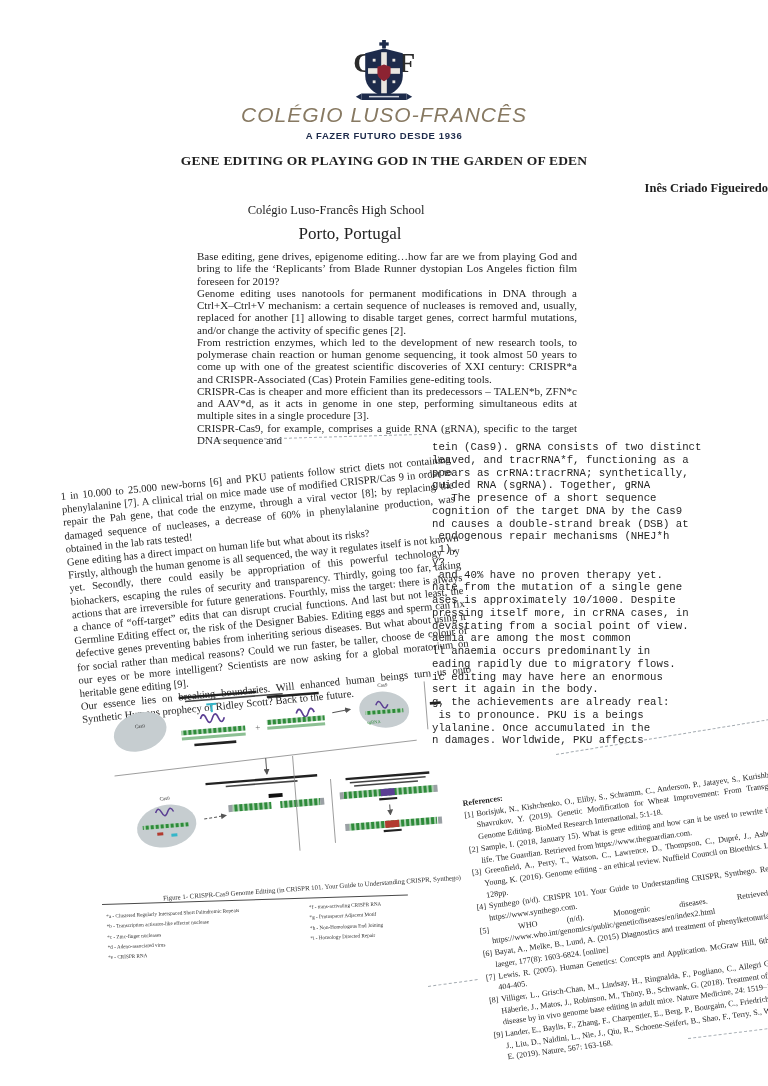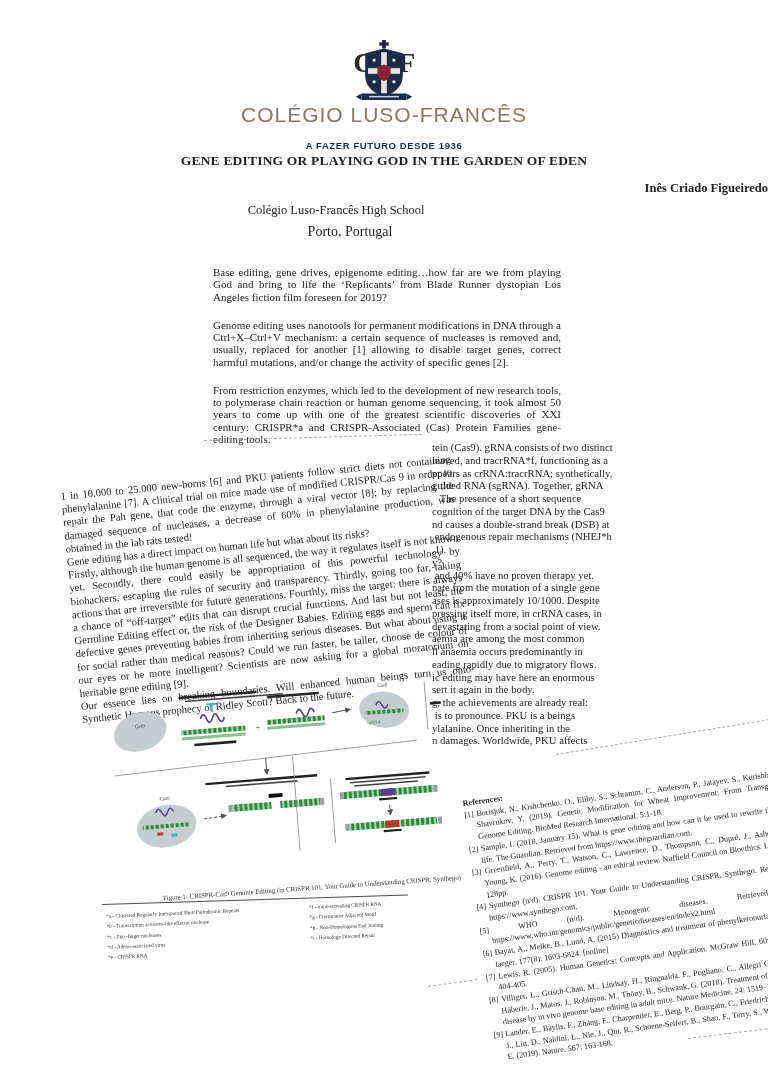--- a/index.html
+++ b/index.html
@@ -4,32 +4,32 @@
 <style>
   html,body{margin:0;padding:0;}
   body{
     width:768px;height:1086px;position:relative;overflow:hidden;background:#ffffff;
     font-family:"Liberation Serif", serif;color:#1f1f1f;
   }
   .abs{position:absolute;}
   
   .logo-wrap{top:40px;left:0;width:768px;text-align:center;}
   .crest{display:block;margin:0 auto;}
-  .logo-name{font-family:"Liberation Sans",sans-serif;font-size:21px;letter-spacing:1px;color:var(--name-taupe);margin-top:1px;}
-  .logo-tagline{font-family:"Liberation Sans",sans-serif;font-size:9.5px;font-weight:bold;letter-spacing:.6px;color:var(--navy);margin-top:13px;}
+  .logo-name{font-family:"Liberation Sans",sans-serif;font-size:21px;letter-spacing:1px;color:var(--name-taupe);margin-top:1px;font-style:italic;}
+  .logo-tagline{font-family:"Liberation Sans",sans-serif;font-size:9.5px;font-weight:bold;letter-spacing:.6px;color:var(--navy);margin-top:3px;}
   
   .doc-title{top:153px;left:0;width:768px;text-align:center;font-size:13.5px;font-weight:bold;letter-spacing:.2px;}
   .doc-author{top:181px;left:0;width:768px;text-align:right;font-size:12.5px;font-weight:bold;}
   .doc-affil{top:203px;left:0;width:672px;text-align:center;font-size:12.5px;}
-  .doc-loc{top:224px;left:0;width:700px;text-align:center;font-size:14px;}
+  .doc-loc{top:224px;left:0;width:700px;text-align:center;font-size:17px;}
   
   .main-text{top:250px;left:197px;width:380px;font-size:11px;line-height:12.25px;text-align:justify;}
-  .main-text .para{margin:16px;}
-  
-  .frag-col{top:441px;left:432px;width:148px;font-size:10.7px;line-height:12.75px;}
+  .main-text .para{margin:0;}
+  
+  .frag-col{top:441px;left:432px;width:148px;font-size:10.7px;line-height:12.75px;font-family:Liberation Mono, monospace;}
   .frag-col .fline{white-space:pre;overflow:visible;}
   
   .overlay-text{top:490px;left:60px;width:392px;font-size:10.6px;line-height:13.2px;text-align:justify;
     transform:rotate(-5.5deg);transform-origin:0 0;color:#242424;}
   .overlay-text .para{margin:0;}
   
   .figure-box{top:688px;left:88px;width:360px;height:200px;transform:rotate(-4.5deg);transform-origin:50% 50%;}
   .fig-caption{top:884px;left:162px;width:300px;text-align:center;font-size:6.8px;line-height:8.5px;color:#333;
     transform:rotate(-4deg);transform-origin:50% 50%;}
   .foot-rule{top:904px;left:102px;width:306px;border-top:1.2px solid #4a4a4a;transform:rotate(-1.8deg);transform-origin:0 0;}
@@ -85,20 +85,22 @@
 <div class="abs doc-title">GENE EDITING OR PLAYING GOD IN THE GARDEN OF EDEN</div>
 <div class="abs doc-author">Inês Criado Figueiredo</div>
 <div class="abs doc-affil">Colégio Luso-Francês High School</div>
 <div class="abs doc-loc">Porto, Portugal</div>
 
 <div class="abs main-text">
 
 <div class="para">Base editing, gene drives, epigenome editing…how far are we from playing God and bring to life the ‘Replicants’ from Blade Runner dystopian Los Angeles fiction film foreseen for 2019?</div>
     <div class="para">Genome editing uses nanotools for permanent modifications in DNA through a Ctrl+X–Ctrl+V mechanism: a certain sequence of nucleases is removed and, usually, replaced for another [1] allowing to disable target genes, correct harmful mutations, and/or change the activity of specific genes [2].</div>
     <div class="para">From restriction enzymes, which led to the development of new research tools, to polymerase chain reaction or human genome sequencing, it took almost 50 years to come up with one of the greatest scientific discoveries of XXI century: CRISPR*a and CRISPR-Associated (Cas) Protein Families gene-editing tools.</div>
+    <div class="para">CRISPR-Cas is cheaper and more efficient than its predecessors – TALEN*b, ZFN*c and AAV*d, as it acts in genome in one step, performing simultaneous edits at multiple sites in a single procedure [3].</div>
+    <div class="para">CRISPR-Cas9, for example, comprises a guide RNA (gRNA), specific to the target DNA sequence and</div>
   </div>
 
 <div class="abs frag-col">
 
 <div class="fline">tein (Cas9). gRNA consists of two distinct</div>
     <div class="fline">leaved, and tracrRNA*f, functioning as a</div>
     <div class="fline">ppears as crRNA:tracrRNA; synthetically,</div>
     <div class="fline">guided RNA (sgRNA). Together, gRNA</div>
     <div class="fline">   The presence of a short sequence</div>
     <div class="fline">cognition of the target DNA by the Cas9</div>
@@ -111,21 +113,21 @@
     <div class="fline">ases is approximately 10/1000. Despite</div>
     <div class="fline">pressing itself more, in crRNA cases, in</div>
     <div class="fline">devastating from a social point of view.</div>
     <div class="fline">aemia are among the most common</div>
     <div class="fline">ll anaemia occurs predominantly in</div>
     <div class="fline">eading rapidly due to migratory flows.</div>
     <div class="fline">ic editing may have here an enormous</div>
     <div class="fline">sert it again in the body.</div>
     <div class="fline">g, the achievements are already real:</div>
     <div class="fline"> is to pronounce. PKU is a beings</div>
-    <div class="fline">ylalanine. Once inheriting in the</div>
+    <div class="fline">ylalanine. Once accumulated in the</div>
     <div class="fline">n damages. Worldwide, PKU affects</div>
   </div>
 
 <div class="abs overlay-text">
 
 <div class="para">1 in 10.000 to 25.000 new-borns [6] and PKU patients follow strict diets not containing phenylalanine [7]. A clinical trial on mice made use of modified CRISPR/Cas 9 in order to repair the Pah gene, that code the enzyme, through a viral vector [8]; by replacing the damaged sequence of nucleases, a decrease of 60% in phenylalanine production, was obtained in the lab rats tested!</div>
     <div class="para">Gene editing has a direct impact on human life but what about its risks?</div>
     <div class="para">Firstly, although the human genome is all sequenced, the way it regulates itself is not known yet. Secondly, there could easily be appropriation of this powerful technology by biohackers, escaping the rules of security and transparency. Thirdly, going too far, taking actions that are irreversible for future generations. Fourthly, miss the target: there is always a chance of “off-target” edits that can disrupt crucial functions. And last but not least, the Germline Editing effect or, the risk of the Designer Babies. Editing eggs and sperm can fix defective genes preventing babies from inheriting serious diseases. But what about using it for social rather than medical reasons? Could we run faster, be taller, choose de colour of our eyes or be more intelligent? Scientists are now asking for a global moratorium on heritable gene editing [9].</div>
     <div class="para">Our essence lies on breaking boundaries. Will enhanced human beings turn us onto Synthetic Humans prophecy of Ridley Scott? Back to the future.</div>
   </div>

